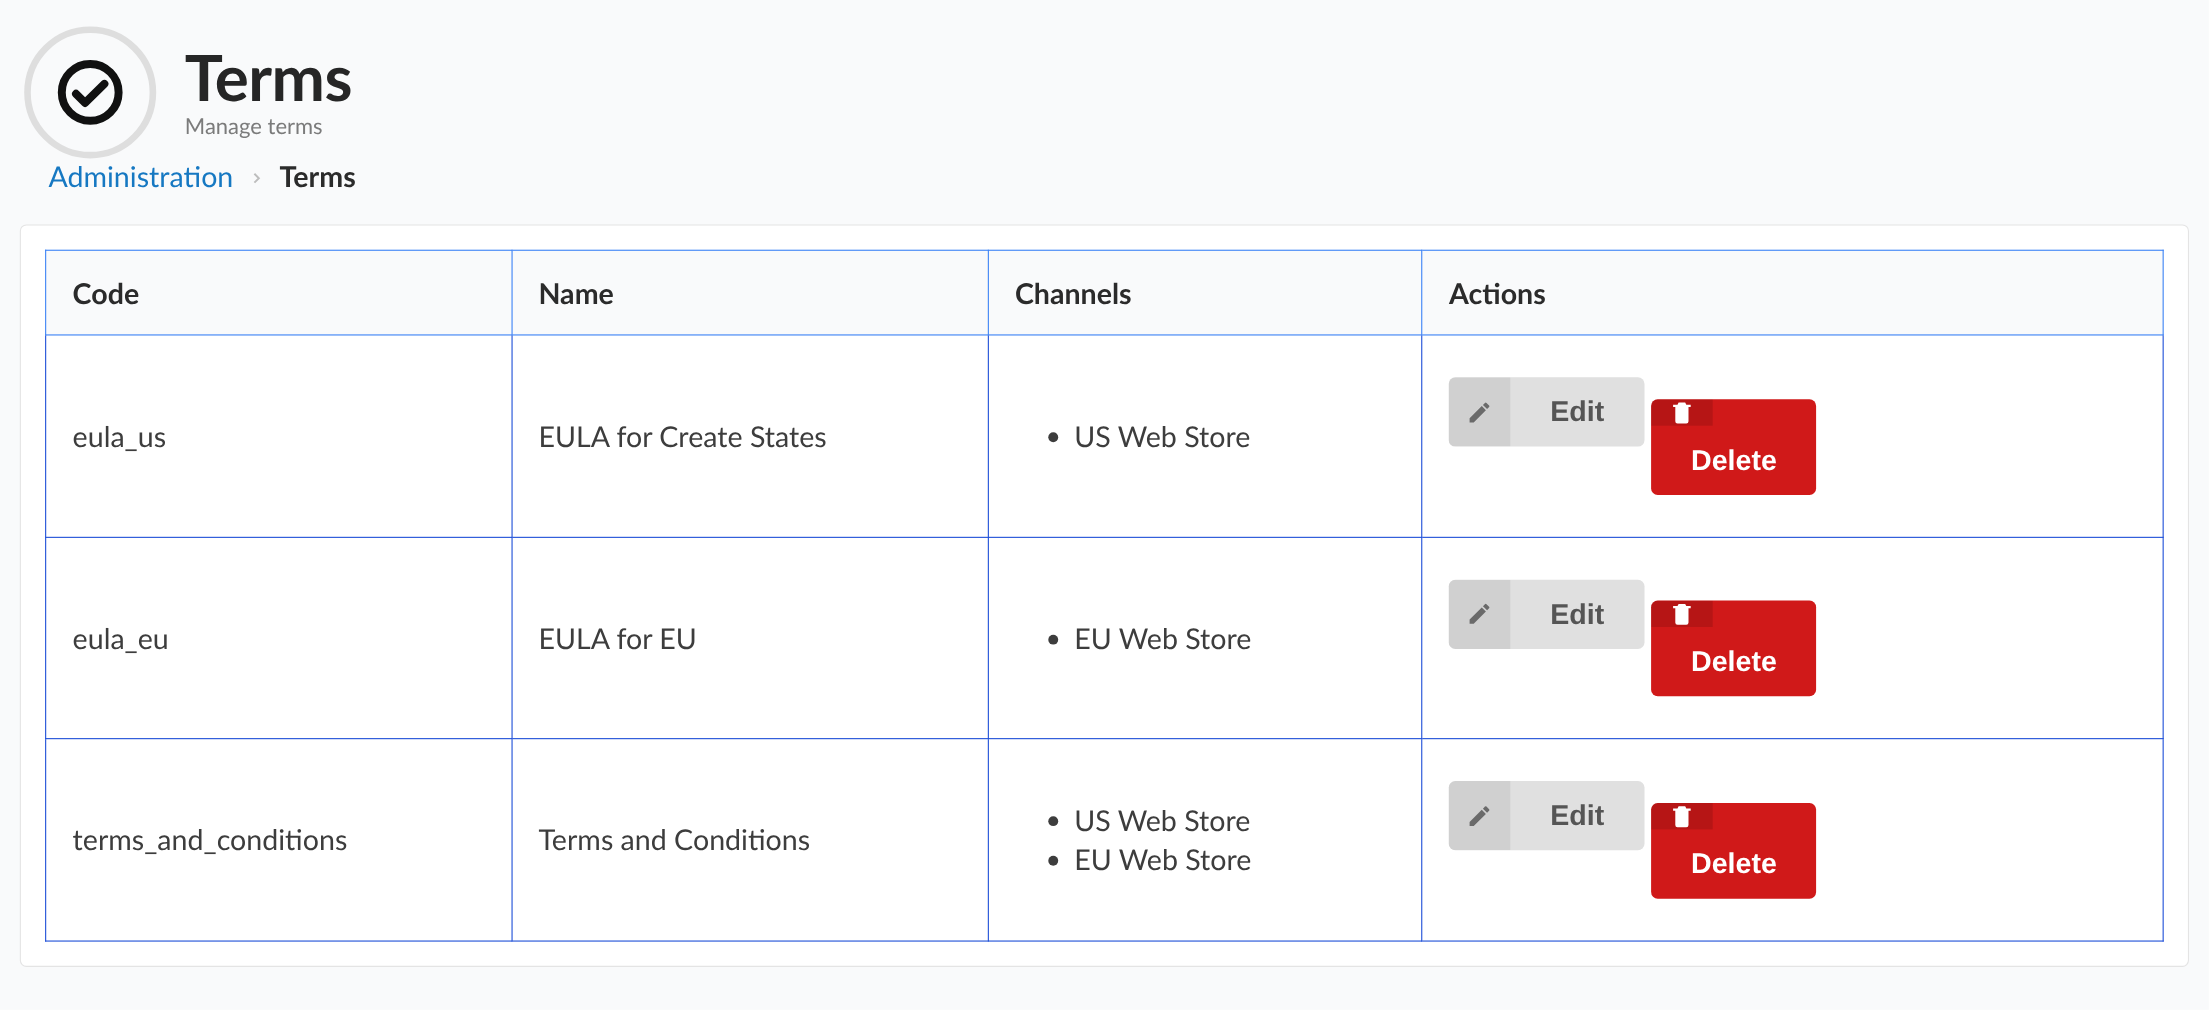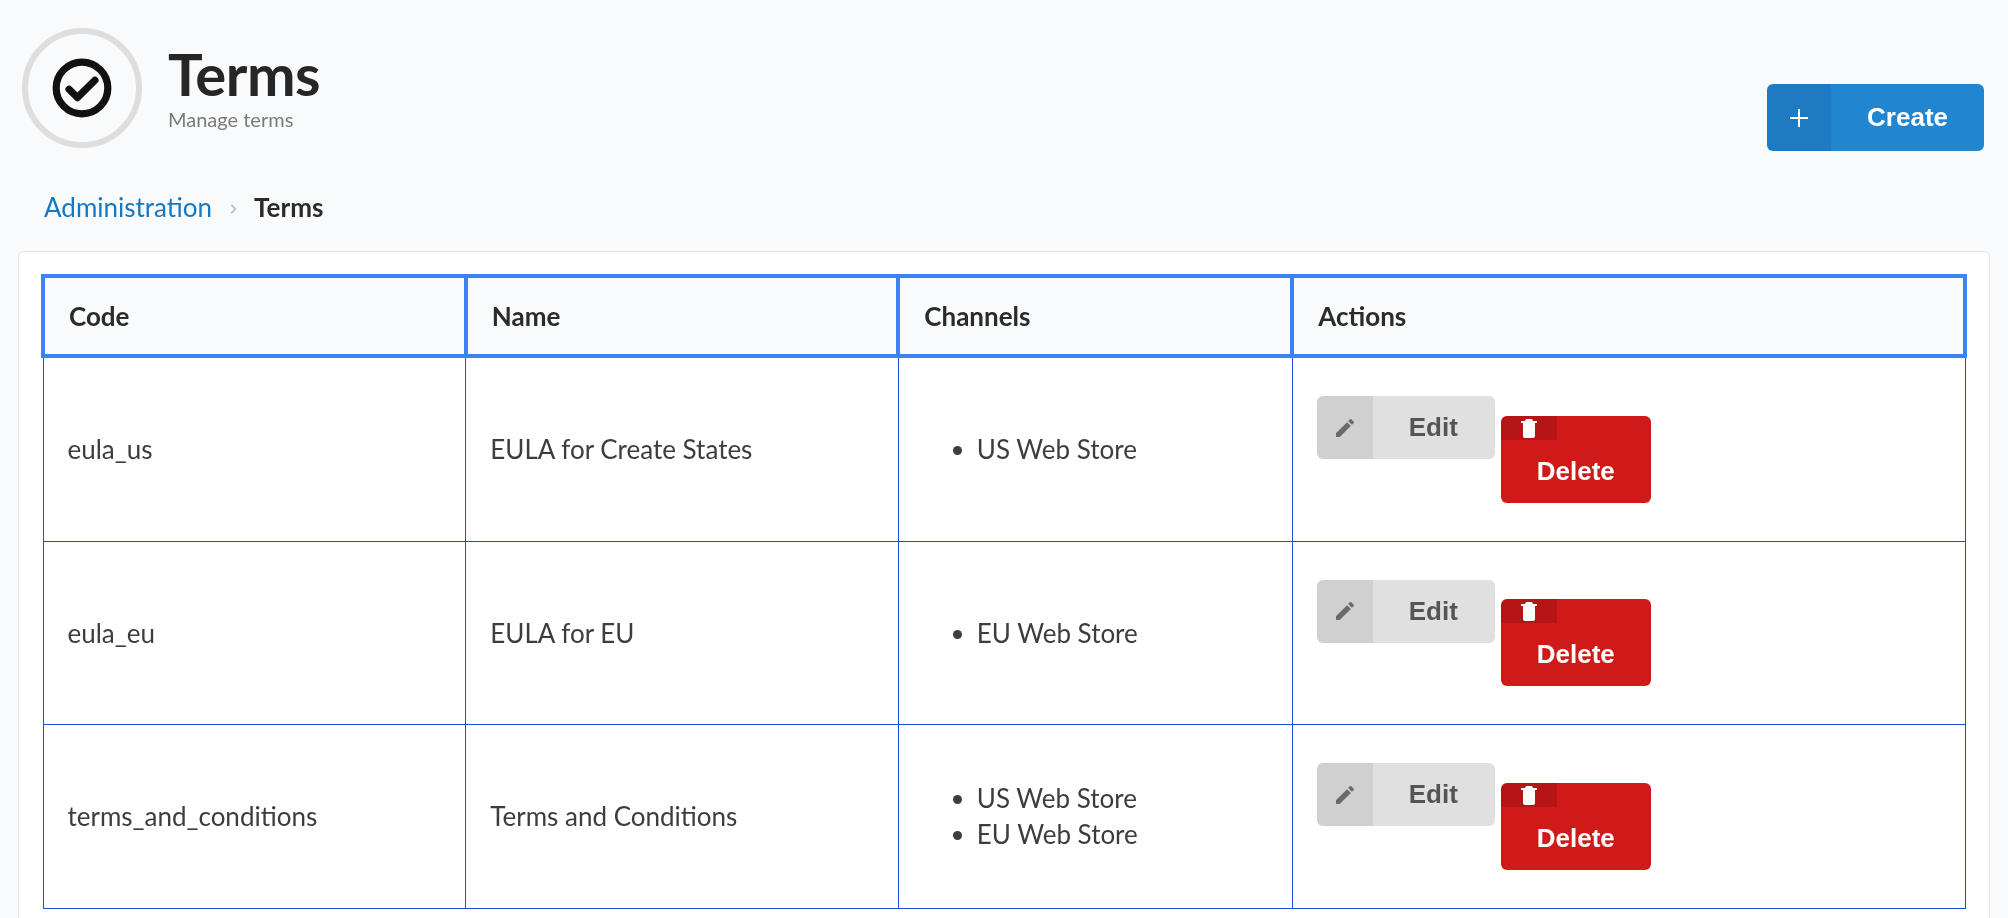--- a/index.html
+++ b/index.html
@@ -69,21 +69,20 @@
     justify-content: center;
     background: rgba(0,0,0,0.07);
   }
   .create-btn .icon-slot svg { width: 24px; height: 24px; }
   .create-btn .label-slot {
     padding: 18px 36px 18px 36px;
   }
 
   
   .breadcrumb {
-    margin-top: 40px;
     font-size: 26px;
     display: flex;
     align-items: center;
     gap: 14px;
     padding-left: 26px;
   }
   .breadcrumb a {
     color: #1678c2;
     text-decoration: none;
   }
@@ -107,21 +106,21 @@
   table.data-table {
     width: 100%;
     border-collapse: collapse;
     font-size: 26px;
   }
   table.data-table th {
     text-align: left;
     font-weight: 700;
     color: #2b2b2b;
     background: #f9fafb;
-    border: 4px solid #3b82f6;
+    border: 1px solid #3b82f6;
     padding: 22px 24px;
   }
   table.data-table td {
     border: 1px solid #1d4ed8;
     padding: 38px 24px;
     vertical-align: middle;
     color: #3d3d3d;
   }
   table.data-table td ul {
     list-style: disc;
@@ -188,28 +187,20 @@
       <svg viewBox="0 0 24 24" fill="none" stroke="currentColor" stroke-width="2.8">
         <circle cx="12" cy="12" r="10"></circle>
         <path d="M7 12.5l3.2 3.2L17 9" stroke-linecap="round" stroke-linejoin="round"></path>
       </svg>
     </div>
     <div class="header-titles">
       <h1>Terms</h1>
       <div class="subtitle">Manage terms</div>
     </div>
   </div>
-  <button class="create-btn">
-    <span class="icon-slot">
-      <svg viewBox="0 0 24 24" fill="currentColor">
-          <path d="M11 3h2v8h8v2h-8v8h-2v-8H3v-2h8z"></path>
-        </svg>
-    </span>
-    <span class="label-slot">Create</span>
-  </button>
 </div>
 
 <nav class="breadcrumb">
   <a href="#">Administration</a>
   <span class="sep">
     <svg width="14" height="14" viewBox="0 0 24 24" fill="none" stroke="currentColor" stroke-width="3">
         <path d="M9 5l7 7-7 7"></path>
       </svg>
   </span>
   <span class="current">Terms</span>

